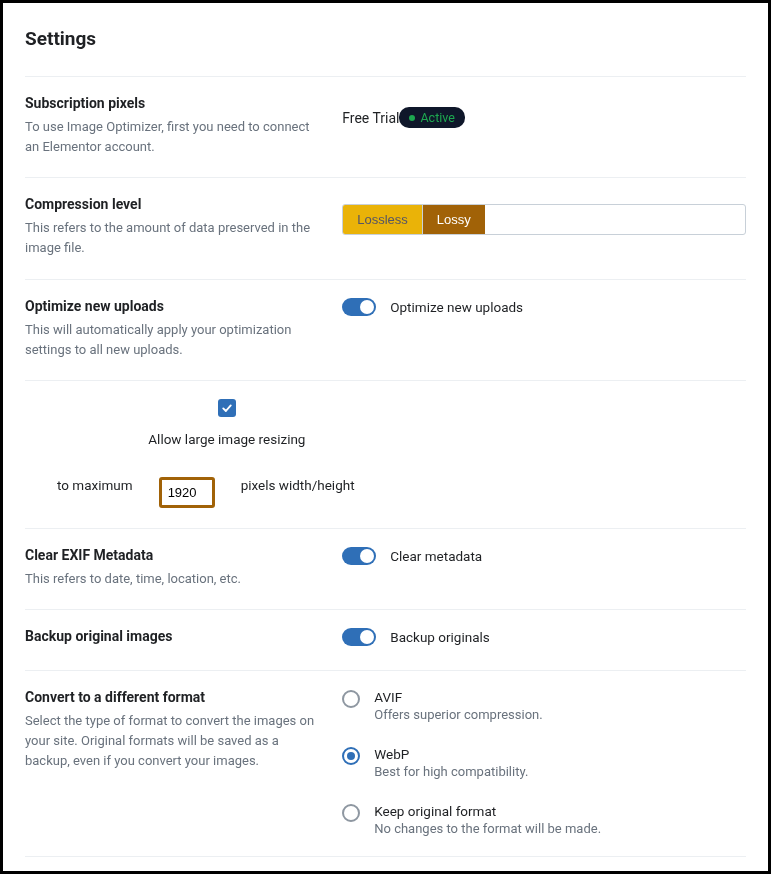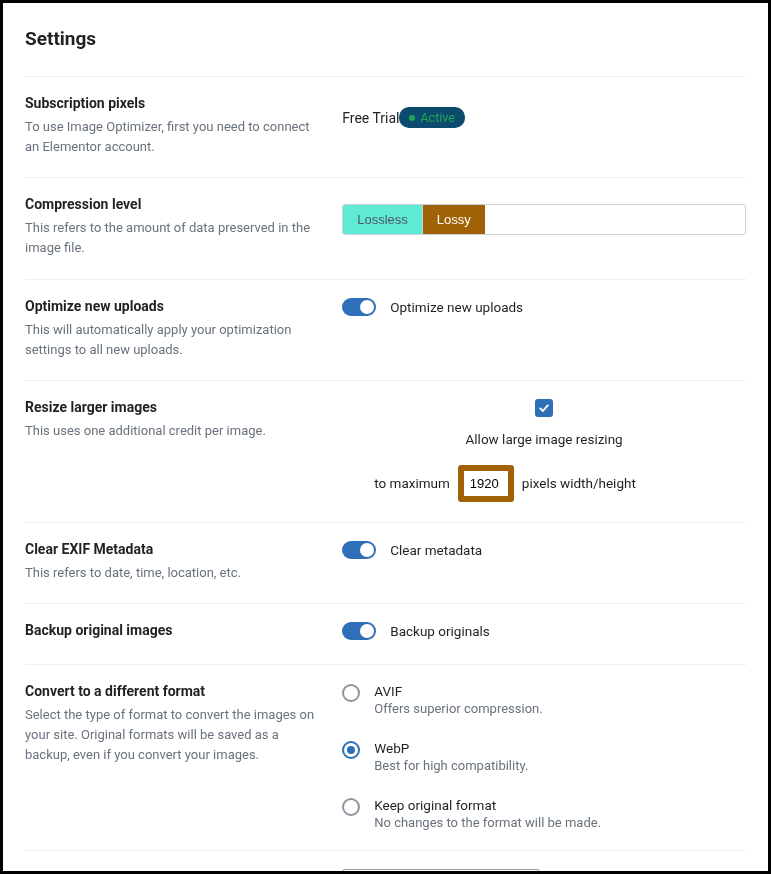--- a/index.html
+++ b/index.html
@@ -16,44 +16,44 @@
   .section { display: flex; padding: 18px 0 20px; border-top: 1px solid #eceff2; }
   .section:first-of-type { border-top: 1px solid #eceff2; }
   .left { width: 44%; padding-right: 24px; }
   .right { width: 56%; display: flex; flex-direction: column; gap: 10px; }
   .label-title { font-size: 14px; font-weight: 700; color: #1f2124; margin-bottom: 6px; }
   .label-desc { font-size: 13px; color: #69727d; line-height: 1.55; }
   
   .status-row { display: flex; align-items: center; gap: 0; margin-top: 12px; }
   .status-plan { font-size: 14px; color: #1f2124; }
   .status-badge {
-    background: #0c4a6e; color: #1da750; font-size: 12.5px;
+    background: #0f172a; color: #1da750; font-size: 12.5px;
     padding: 3px 10px; border-radius: 10px; display: inline-flex; align-items: center; gap: 5px;
   }
   .status-dot { width: 6px; height: 6px; border-radius: 50%; background: #1da750; display: inline-block; }
   
   .btn-group { display: inline-flex; border: 1px solid #c8d0d8; border-radius: 3px; overflow: hidden; margin-top: 8px; }
-  .btn-seg { padding: 7px 14px; font-size: 13px; background: #5eead4; color: #556; border: none; cursor: pointer; }
+  .btn-seg { padding: 7px 14px; font-size: 13px; background: #eab308; color: #556; border: none; cursor: pointer; }
   .btn-seg.active { background: #a16207; color: #fff; }
   .btn-seg + .btn-seg { border-left: 1px solid #c8d0d8; }
   
   .toggle-row { display: flex; align-items: center; gap: 14px; }
   .toggle { width: 34px; height: 18px; background: #2f6fb7; border-radius: 10px; position: relative; cursor: pointer; flex-shrink: 0; }
   .toggle::after { content: ""; width: 14px; height: 14px; background:#fff; border-radius:50%; position:absolute; top:2px; right:2px; }
   .toggle-label { font-size: 13.5px; color: #1f2124; }
   
   .check-row { display: flex; align-items: center; gap: 14px; flex-direction: column; }
   .checkbox {
     width: 18px; height: 18px; background: #2f6fb7; border-radius: 3px;
     display: flex; align-items: center; justify-content: center; cursor: pointer; flex-shrink: 0;
   }
   .checkbox svg { width: 12px; height: 12px; }
   .check-label { font-size: 13.5px; color: #1f2124; }
-  .resize-sub { display: flex; align-items: center; gap: 8px; font-size: 13.5px; color: #1f2124; margin-top: 8px; margin-left: 32px; }
-  .num-input { width: 56px; padding: 5px 6px; border: 6px solid #a16207; border-radius: 3px; font-size: 13px; text-align: left; }
+  .resize-sub { display: flex; gap: 26px; font-size: 13.5px; color: #1f2124; margin-top: 20px; margin-left: 32px; }
+  .num-input { width: 56px; padding: 5px 6px; border: 3px solid #a16207; border-radius: 3px; font-size: 13px; text-align: left; }
   
   .radio-item { display: flex; gap: 14px; align-items: flex-start; margin-bottom: 14px; }
   .radio-item:last-child { margin-bottom: 0; }
   .radio {
     width: 18px; height: 18px; border: 2px solid #8e97a1; border-radius: 50%;
     display:flex; align-items:center; justify-content:center; cursor:pointer; flex-shrink:0; margin-top:1px;
   }
   .radio.selected { border-color: #2f6fb7; }
   .radio.selected::after { content:""; width:8px; height:8px; border-radius:50%; background:#2f6fb7; }
   .radio-text .rt-label { font-size: 13.5px; color:#1f2124; }
@@ -107,24 +107,20 @@
   </div>
   <div class="right">
     <div class="toggle-row">
       <span class="toggle"></span>
       <span class="toggle-label">Optimize new uploads</span>
     </div>
   </div>
 </div>
 
 <div class="section">
-  <div class="left">
-    <div class="label-title">Resize larger images</div>
-    <div class="label-desc">This uses one additional credit per image.</div>
-  </div>
   <div class="right">
     <div class="check-row">
       <span class="checkbox">
         <svg viewBox="0 0 16 16" fill="none" stroke="#fff" stroke-width="2.5" stroke-linecap="round" stroke-linejoin="round">
             <polyline points="3 8.5 6.5 12 13 4.5"></polyline>
           </svg>
       </span>
       <span class="check-label">Allow large image resizing</span>
     </div>
     <div class="resize-sub">

